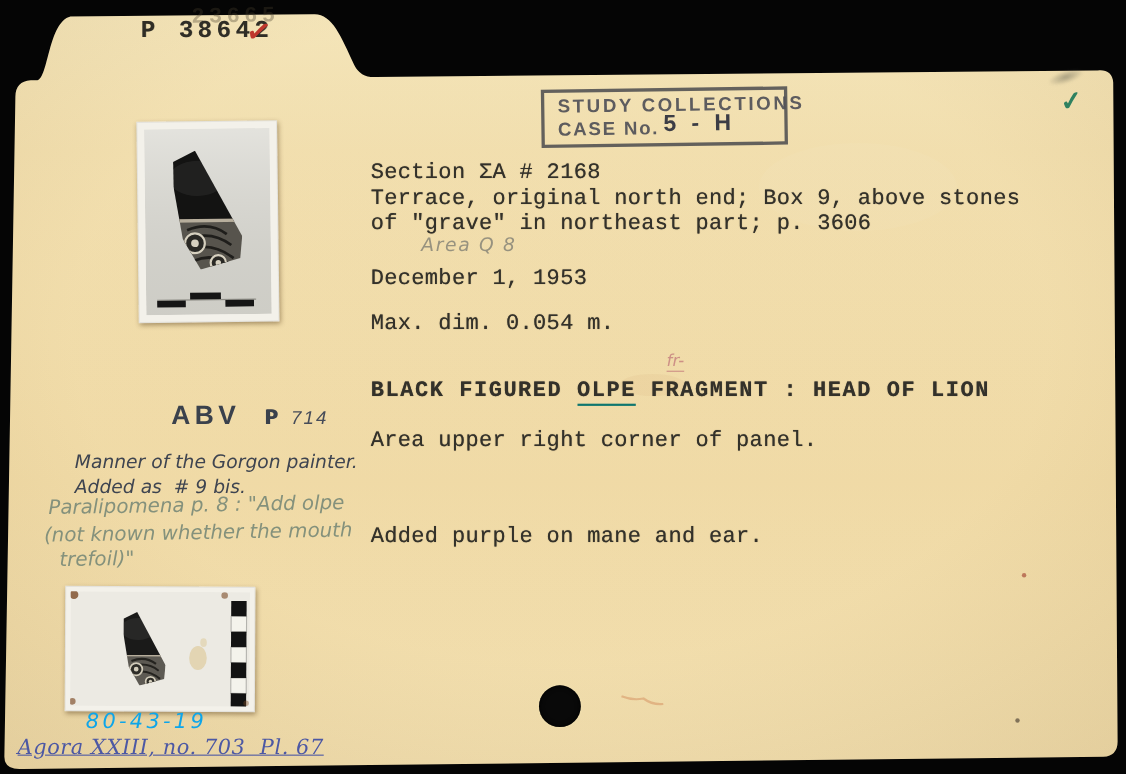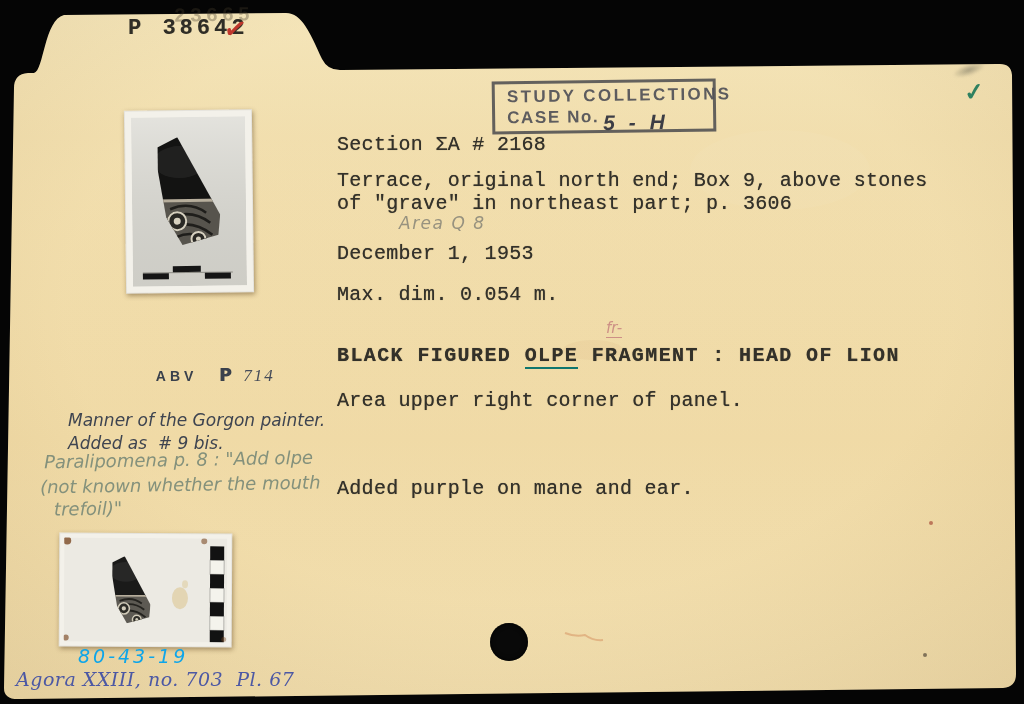--- a/index.html
+++ b/index.html
@@ -17,52 +17,52 @@
 
   
   .stamp{position:absolute;left:492px;top:80px;width:218px;height:47px;
          border:3px solid rgba(74,74,78,0.85);transform:rotate(-0.8deg);
          color:#515158;}
   .stamp-line1{position:absolute;left:12px;top:3px;font-size:17px;font-weight:bold;
                letter-spacing:2.4px;opacity:.92;white-space:pre;}
   .stamp-case{position:absolute;left:12px;top:24px;font-size:17px;font-weight:bold;
               letter-spacing:1.6px;opacity:.92;white-space:pre;}
   .stamp-value{position:absolute;left:108px;top:18px;font-size:21px;font-weight:bold;
-               letter-spacing:4px;color:#3c3d45;font-style:italic;white-space:pre;margin-top:10px;}
+               letter-spacing:4px;color:#3c3d45;white-space:pre;}
 
   
   .hand{position:absolute;font-family:"DejaVu Sans",sans-serif;font-style:italic;
         white-space:pre;}
   .ink{color:#3e4450;margin-top:32px;}
-  .pencil{color:#97927f;margin-left:16px;}
+  .pencil{color:#97927f;}
   .pencil-green{color:#84917c;}
   .pencil-red{color:#cd9086;}
   .pencil-blue{color:#0ea5e9;}
   .ink-blue{color:#4c58a4;font-family:"DejaVu Serif",serif;}
 
   .tab-number{position:absolute;left:128px;top:16px;font-family:"Liberation Mono","DejaVu Sans Mono",monospace;
               font-weight:bold;font-size:22px;letter-spacing:4px;color:#2f2d26;white-space:pre;
               text-shadow:0.5px -0.5px 0 rgba(47,45,38,0.35);}
   .tab-ghost{position:absolute;left:174px;top:4px;font-family:"Liberation Mono","DejaVu Sans Mono",monospace;
              font-weight:bold;font-size:20px;letter-spacing:4px;color:rgba(70,62,44,0.34);
              transform:rotate(-1deg);white-space:pre;}
   .tab-check{position:absolute;left:224px;top:13px;font-size:27px;font-weight:bold;
              color:#bf372c;transform:rotate(10deg);}
   .corner-check{position:absolute;left:964px;top:78px;font-size:24px;font-weight:bold;
                 color:#2f8160;transform:rotate(-6deg);}
   .corner-smudge{position:absolute;left:952px;top:64px;width:34px;height:12px;border-radius:50%;
                  background:radial-gradient(closest-side,rgba(80,82,70,0.45),rgba(80,82,70,0));
                  filter:blur(1px);transform:rotate(-18deg);}
 
   .abv-row{position:absolute;left:138px;top:346px;white-space:pre;}
-  .abv-stamp{font-family:"Liberation Sans",sans-serif;font-weight:bold;font-size:14px;
+  .abv-stamp{font-family:"Liberation Sans",sans-serif;font-weight:bold;font-size:24px;
              letter-spacing:4px;color:#3a414c;}
   .abv-p{font-family:"Liberation Mono",monospace;font-weight:bold;font-size:20px;color:#3a414c;
          margin-left:22px;text-shadow:1px 0 0 #3a414c;}
-  .abv-num{font-family:Liberation Serif, serif;font-style:italic;font-size:17px;color:#464c59;
+  .abv-num{font-family:Liberation Sans, sans-serif;font-style:italic;font-size:17px;color:#464c59;
            margin-left:12px;letter-spacing:2px;}
 
   
   .photo{position:absolute;background:#f3f1ea;
          box-shadow:1px 2px 5px rgba(70,45,10,0.45), inset 0 0 0 1px rgba(0,0,0,0.06);}
   .photo-top{left:125px;top:110px;width:128px;height:183px;transform:rotate(-0.7deg);}
   .photo-bottom{left:59px;top:533px;width:173px;height:114px;transform:rotate(0.3deg);}
   .photo svg{position:absolute;}
   .photo-top svg{left:7px;top:7px;}
   .photo-bottom svg{left:5px;top:5px;}
@@ -148,21 +148,21 @@
       </g>
       <g>
         <rect x="10" y="155" width="90" height="1" fill="#8d8c85"></rect>
         <rect x="10" y="156" width="26" height="6" fill="#151515"></rect>
         <rect x="40" y="149" width="28" height="6" fill="#151515"></rect>
         <rect x="72" y="156" width="26" height="6" fill="#151515"></rect>
       </g>
     </svg>
   </div>
 
-  <div class="typed" style="left:337px;top:133px;">Section ΣA # 2168</div>
+  <div class="typed" style="left:337px;top:146px;">Section ΣA # 2168</div>
   <div class="typed" style="left:337px;top:169px;">Terrace, original north end; Box 9, above stones</div>
   <div class="typed" style="left:337px;top:192px;">of "grave" in northeast part; p. 3606</div>
   <div class="hand pencil" style="left:383px;top:213px;font-size:17px;letter-spacing:1.5px;">Area Q 8</div>
   <div class="typed" style="left:337px;top:242px;">December 1, 1953</div>
   <div class="typed" style="left:337px;top:283px;">Max. dim. 0.054 m.</div>
 
   <div class="hand pencil-red" style="left:570px;top:319px;font-size:15px;"><span style="border-bottom:1.5px solid #cd9086;margin-left:36px;">fr-</span></div>
 
   <div class="typed title-line" style="left:337px;top:344px;"><span>BLACK FIGURED </span><span class="u-olpe">OLPE</span><span> FRAGMENT : HEAD OF LION</span></div>
 
@@ -219,17 +219,17 @@
       <g>
         <circle cx="3" cy="3" r="4" fill="rgba(124,74,36,0.8)"></circle>
         <circle cx="2" cy="100" r="3" fill="rgba(124,74,36,0.66)"></circle>
         <circle cx="140" cy="3" r="3" fill="rgba(124,74,36,0.6)"></circle>
         <circle cx="160" cy="101" r="2.5" fill="rgba(124,74,36,0.4)"></circle>
       </g>
     </svg>
   </div>
 
   <div class="hand pencil-blue" style="left:78px;top:645px;font-size:19px;letter-spacing:3px;">80-43-19</div>
-  <div class="hand ink-blue" style="left:16px;top:668px;font-size:19px;letter-spacing:0.5px;">Agora XXIII, no. 703  Pl. 67</div>
+  <div class="hand ink-blue" style="left:16px;top:668px;font-size:19px;letter-spacing:0.5px;text-decoration:underline;">Agora XXIII, no. 703  Pl. 67</div>
 
   <div class="hole"></div>
 
 </div>
 
 </body></html>

